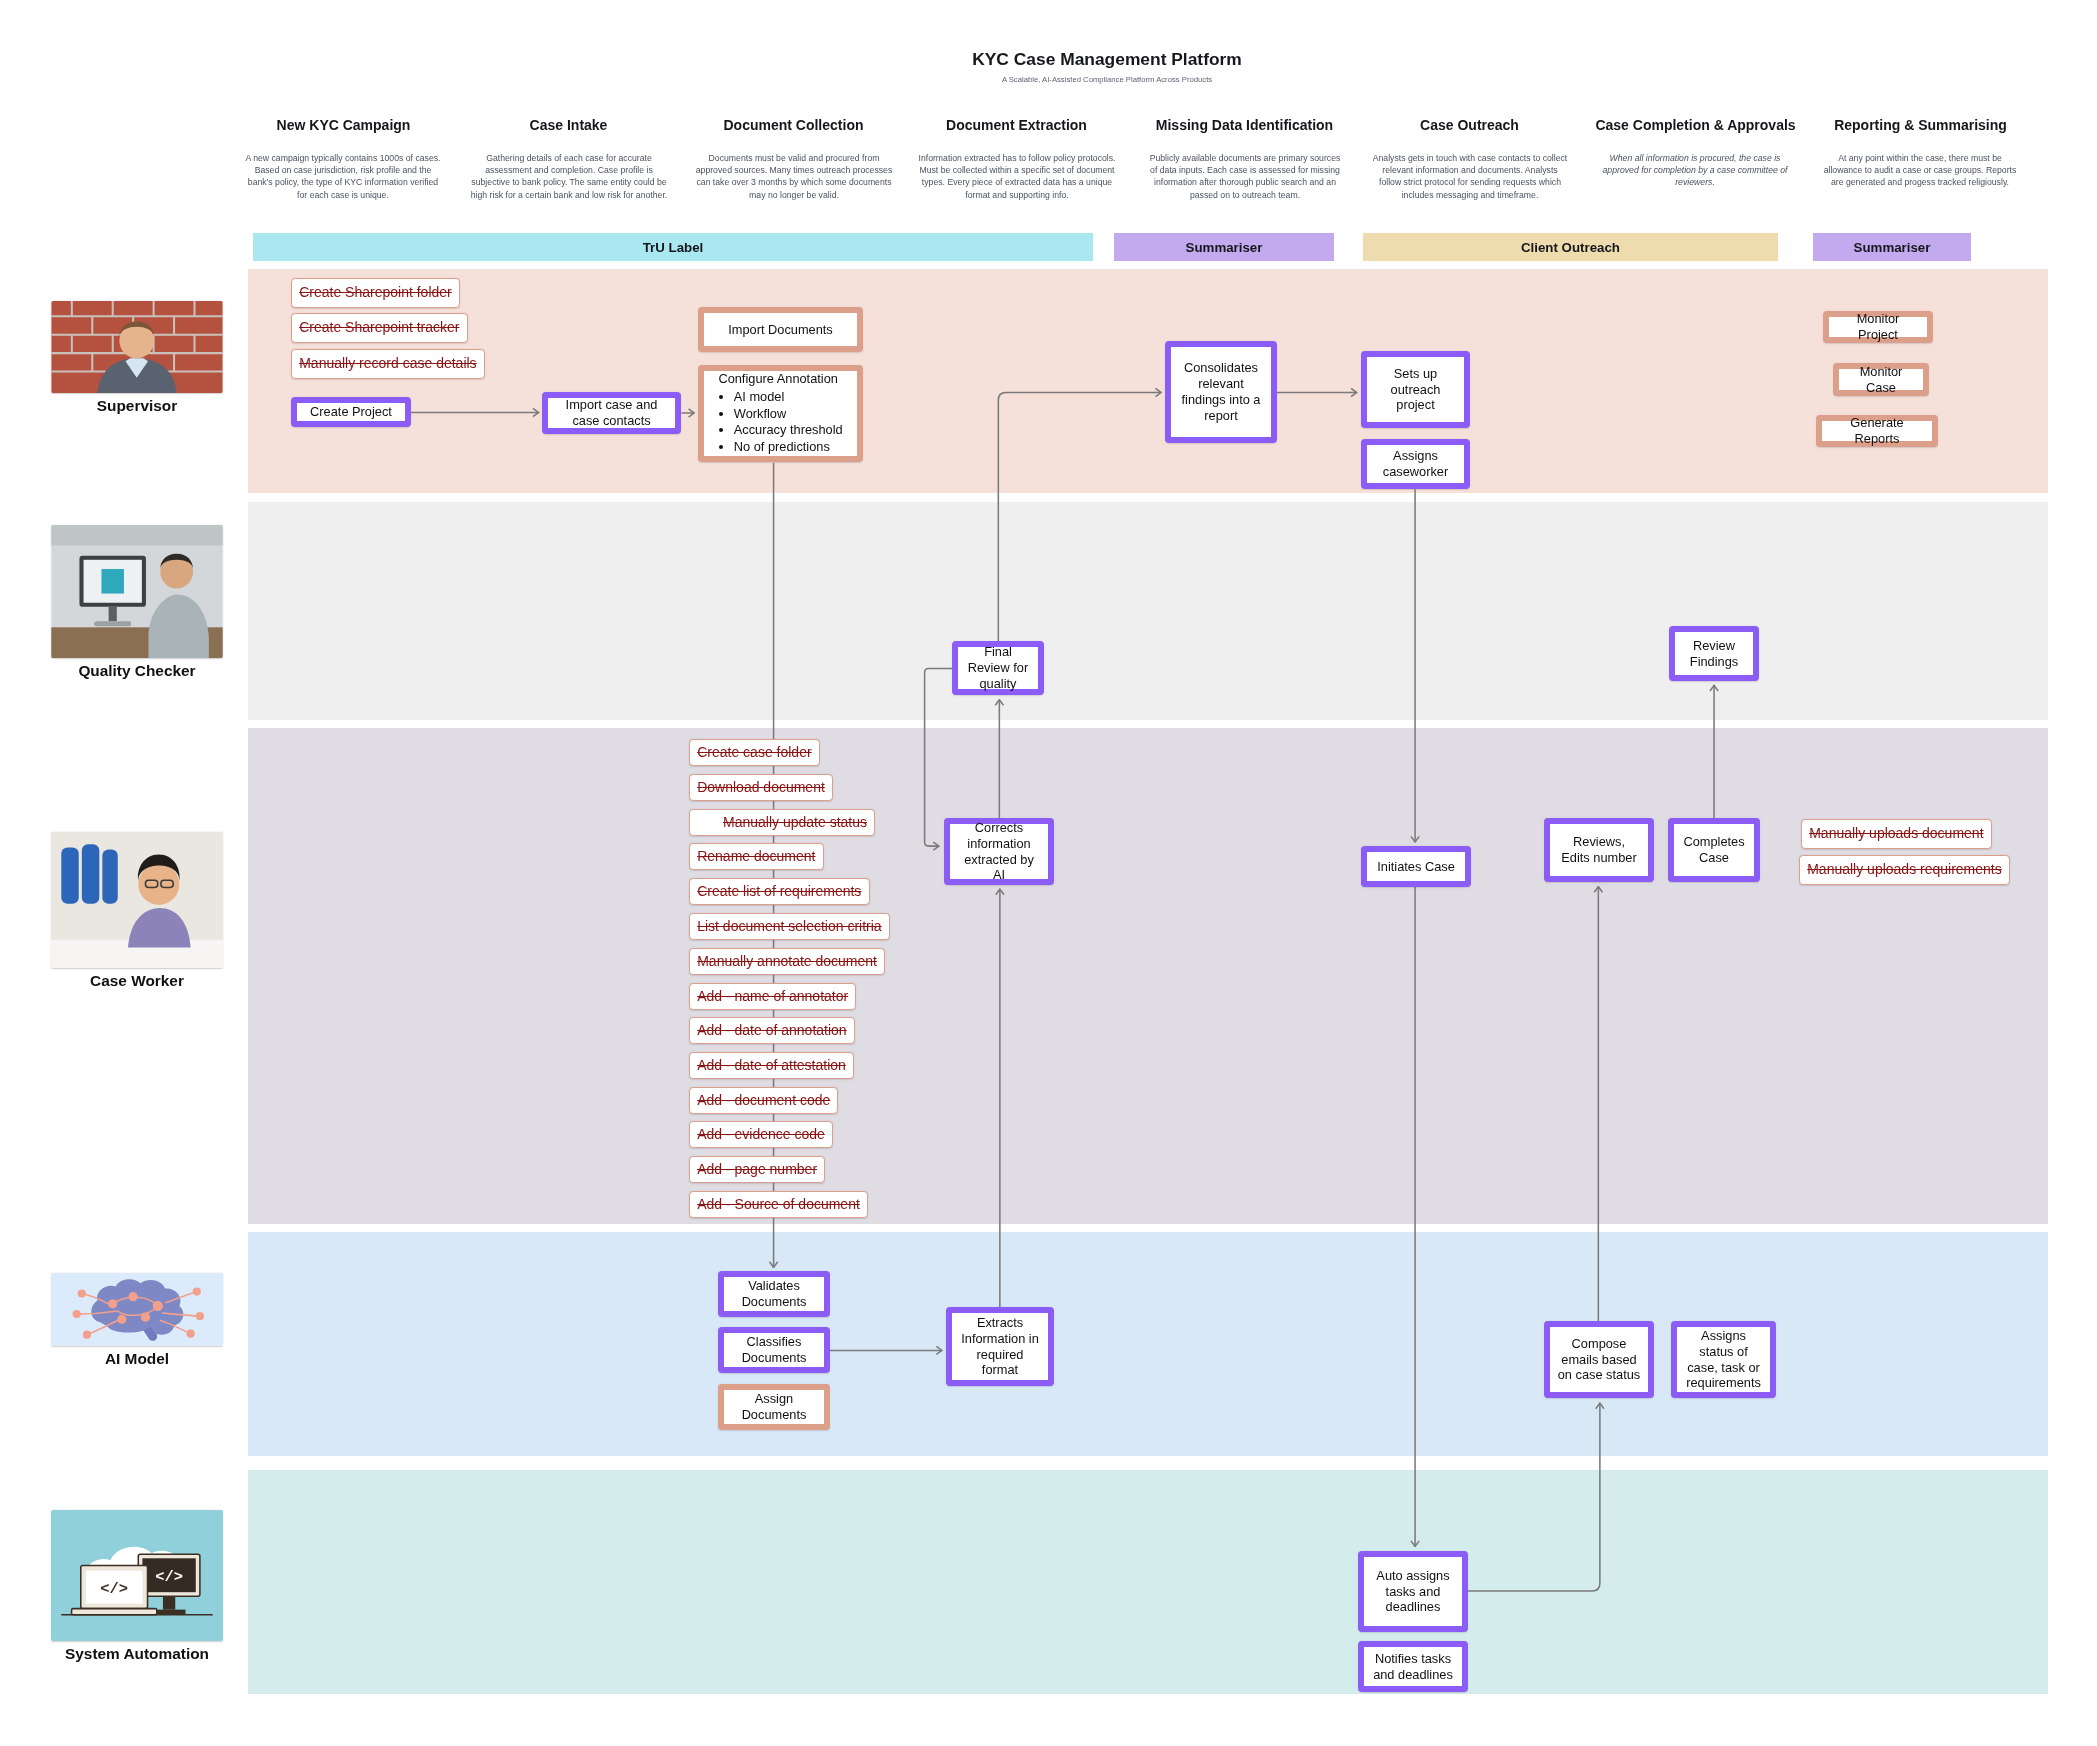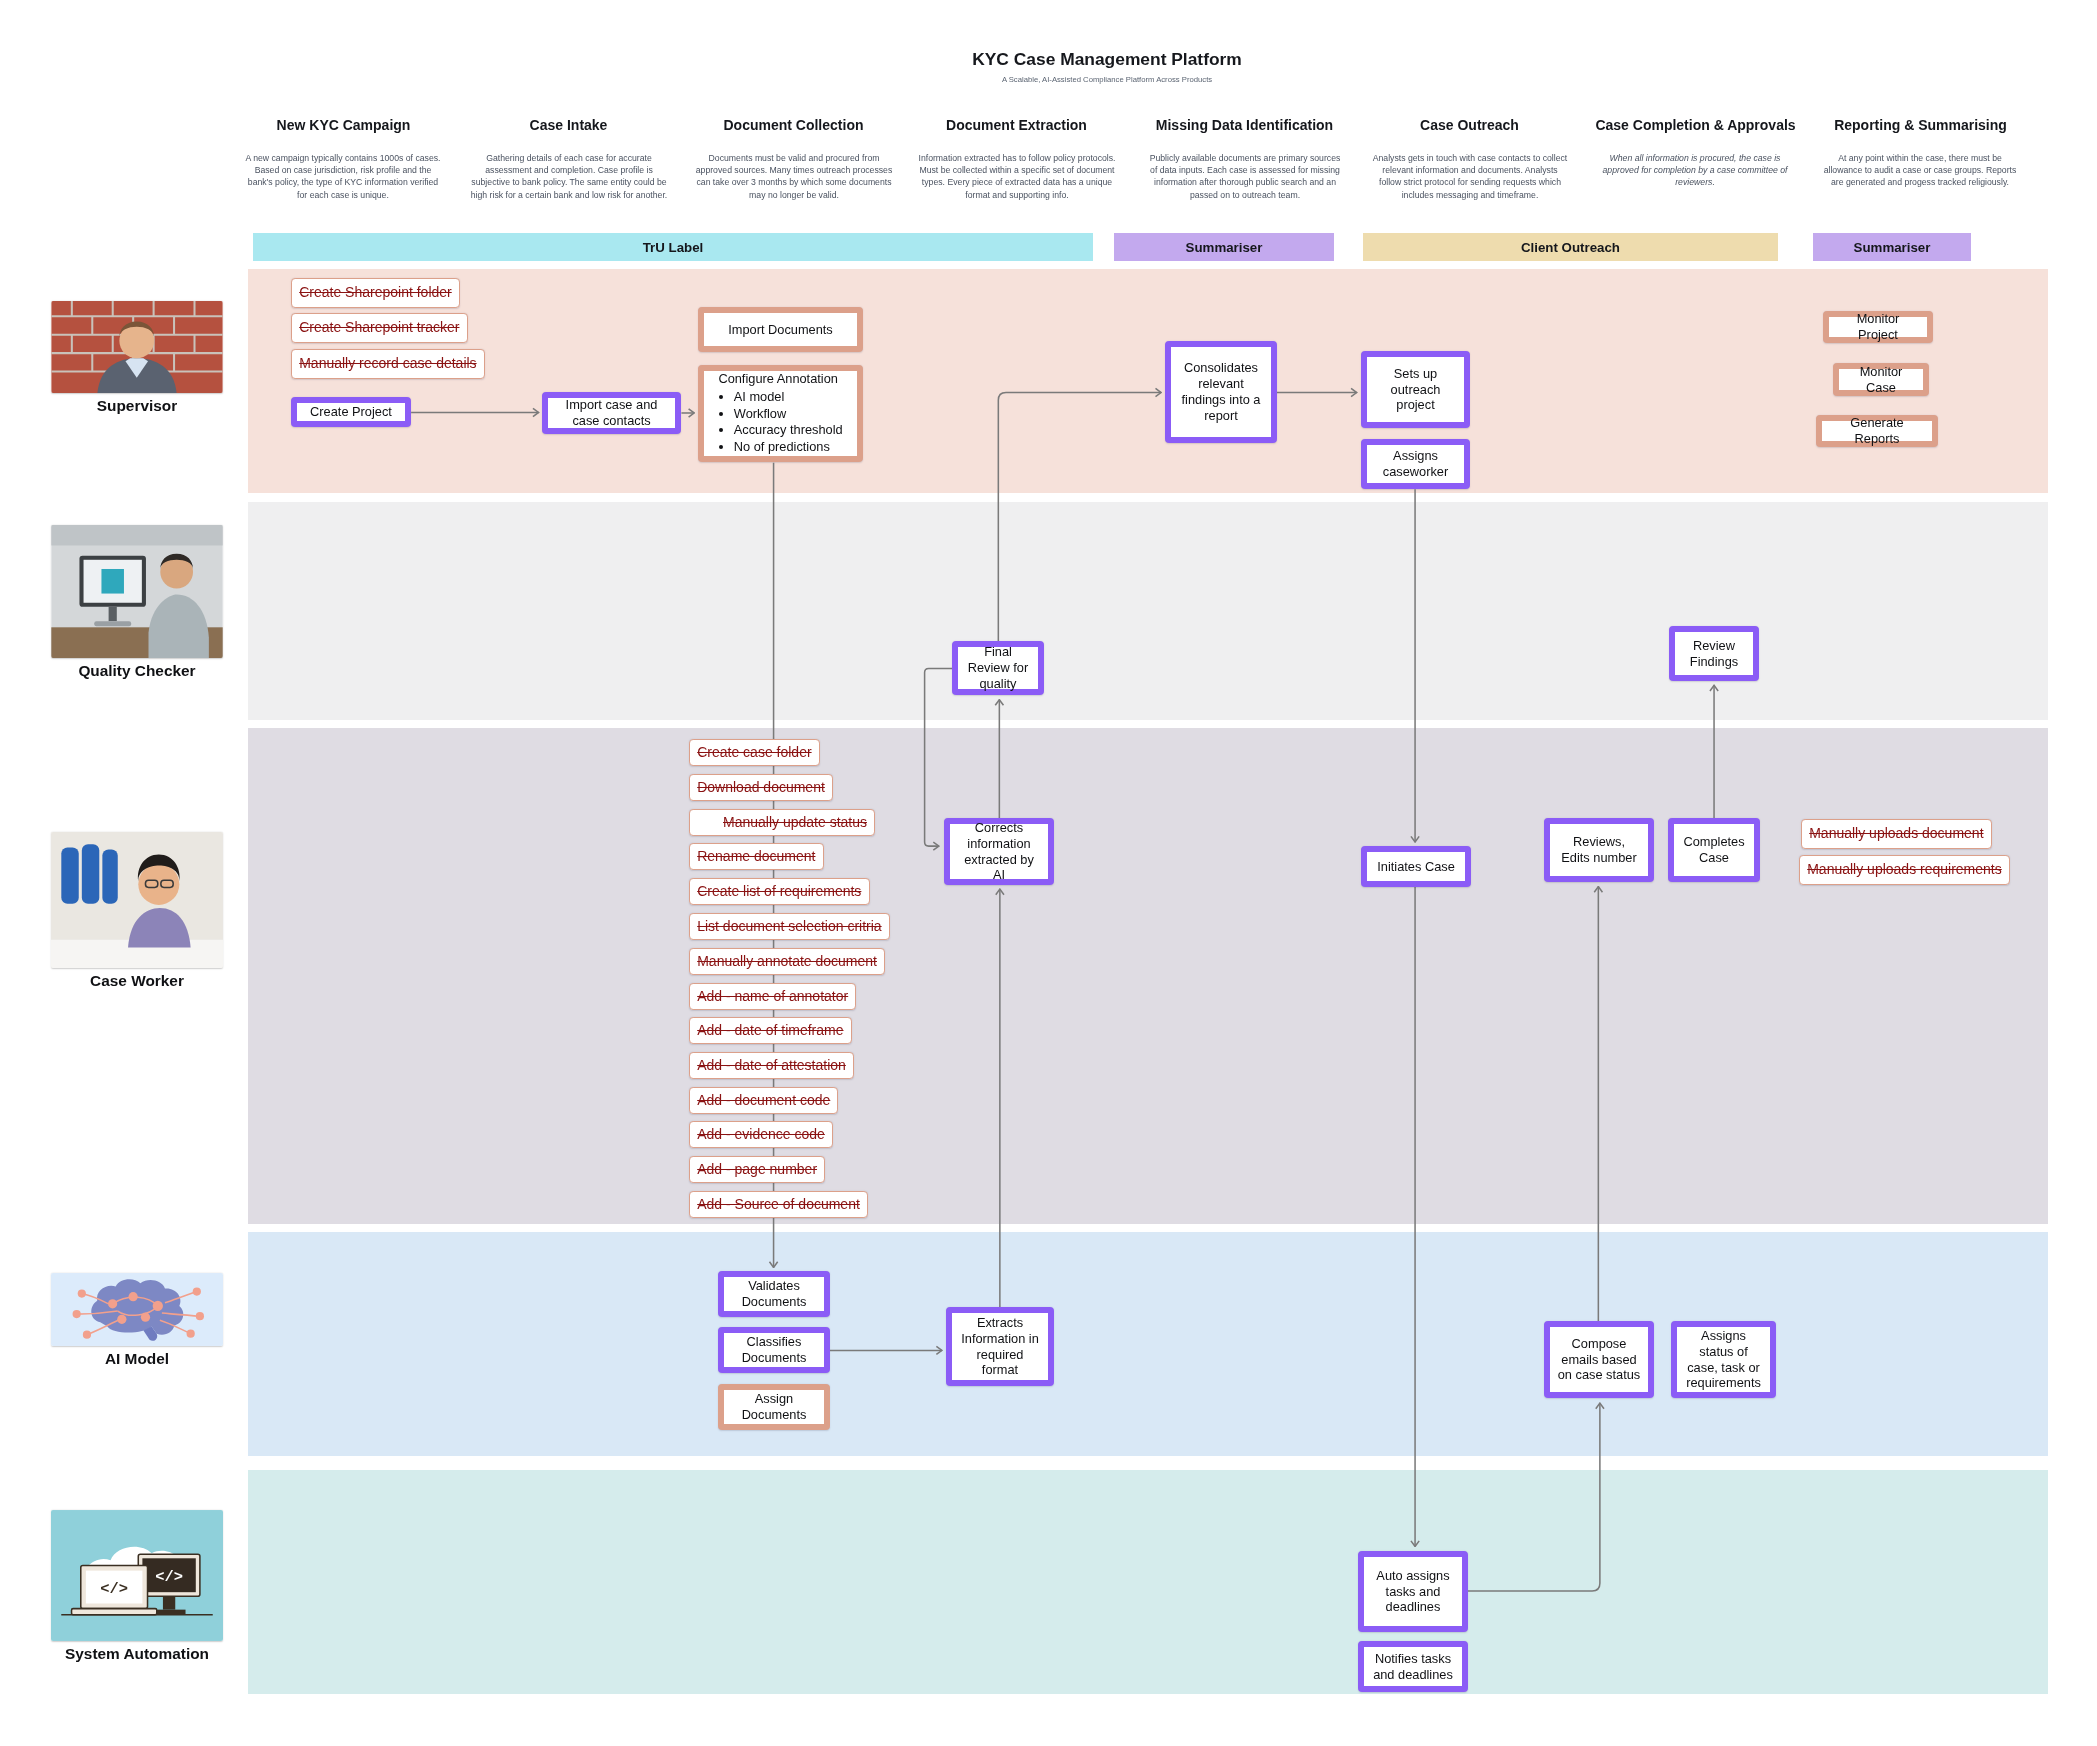--- a/index.html
+++ b/index.html
@@ -174,21 +174,21 @@
       <div class="node struck" style="left: 689px; top: 913px; height: 27px;">
         <span>List document selection critria</span>
       </div>
       <div class="node struck" style="left: 689px; top: 948px; height: 27px;">
         <span>Manually annotate document</span>
       </div>
       <div class="node struck" style="left: 689px; top: 983px; height: 27px;">
         <span>Add - name of annotator</span>
       </div>
       <div class="node struck" style="left: 689px; top: 1017px; height: 27px;">
-        <span>Add - date of timeframe</span>
+        <span>Add - date of annotation</span>
       </div>
       <div class="node struck" style="left: 689px; top: 1052px; height: 27px;">
         <span>Add - date of attestation</span>
       </div>
       <div class="node struck" style="left: 689px; top: 1087px; height: 27px;">
         <span>Add - document code</span>
       </div>
       <div class="node struck" style="left: 689px; top: 1121px; height: 27px;">
         <span>Add - evidence code</span>
       </div>

